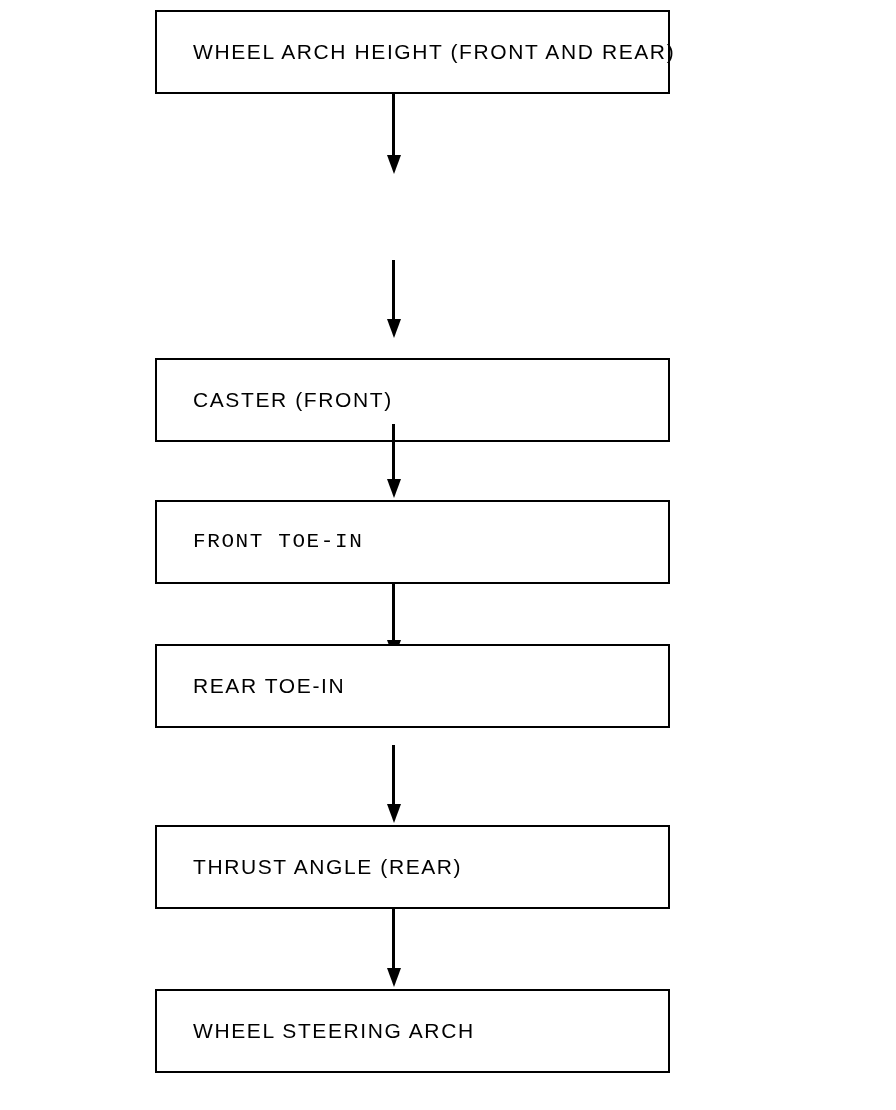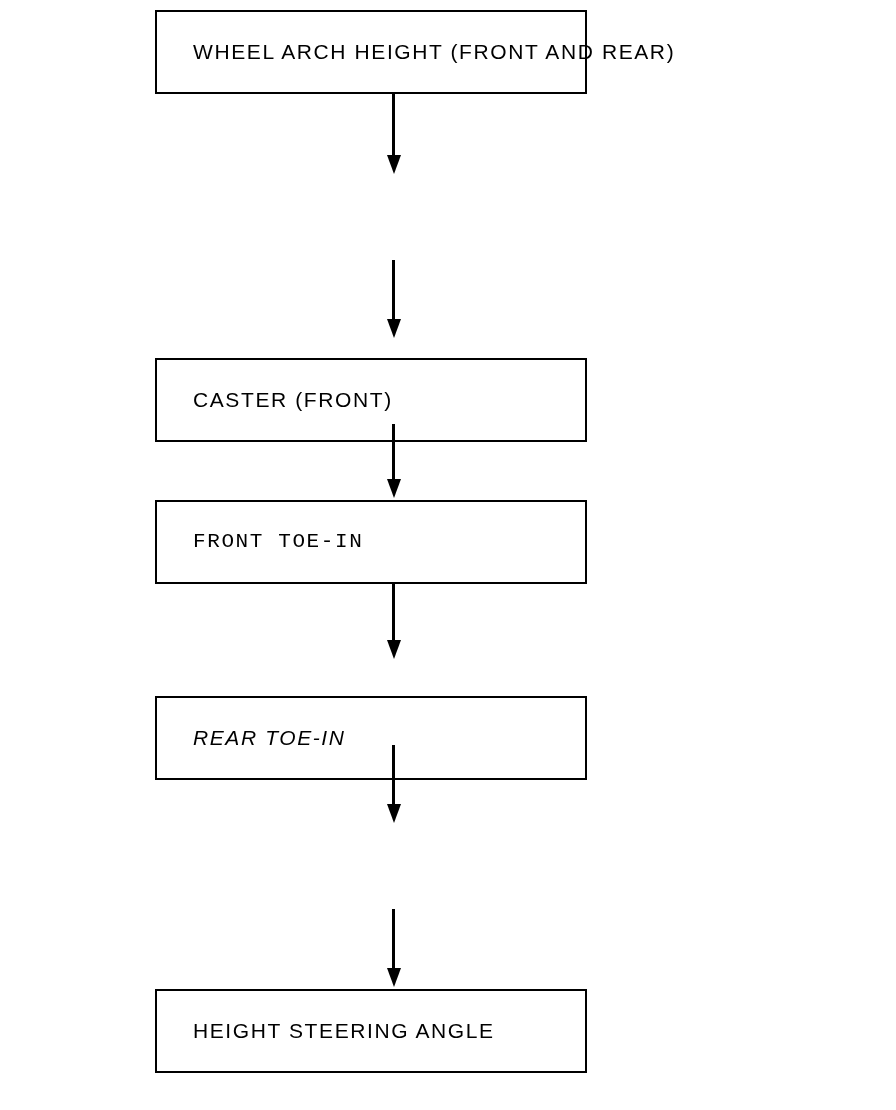--- a/index.html
+++ b/index.html
@@ -19,21 +19,21 @@
     position: absolute;
     left: 0;
     top: 0;
     width: 896px;
     height: 1110px;
   }
 
   .node {
     position: absolute;
     left: 155px;
-    width: 432px;
+    width: 515px;
     height: 84px;
     box-sizing: border-box;
     border: 2px solid #000000;
     background: #ffffff;
     display: flex;
     align-items: center;
   }
 
   .node-label {
     display: block;
@@ -45,21 +45,21 @@
     color: #000000;
     white-space: nowrap;
     font-weight: 400;
   }
 
   
   .node-0 { top: 10px; }
   .node-1 { top: 176px; }
   .node-2 { top: 358px; }
   .node-3 { top: 500px; font-family: Liberation Mono, monospace; }
-  .node-4 { top: 696px; font-style: italic; }
+  .node-4 { top: 644px; }
   .node-5 { top: 825px; }
   .node-6 { top: 989px; }
 
   
   .connector {
     position: absolute;
     left: 386px;
     width: 16px;
   }
   .connector .shaft {
@@ -143,23 +143,26 @@
 
   <div class="node node-4">
     <span class="node-label">REAR TOE-IN</span>
   </div>
 
   <div class="connector connector-4">
     <div class="shaft"></div>
     <div class="head"></div>
   </div>
 
+  <div class="node node-5">
+    <span class="node-label">THRUST ANGLE (REAR)</span>
+  </div>
 
   <div class="connector connector-5">
     <div class="shaft"></div>
     <div class="head"></div>
   </div>
 
   <div class="node node-6">
-    <span class="node-label">HEIGHT STEERING ANGLE</span>
+    <span class="node-label">WHEEL STEERING ARCH</span>
   </div>
 
 </div>
 
 </body></html>

